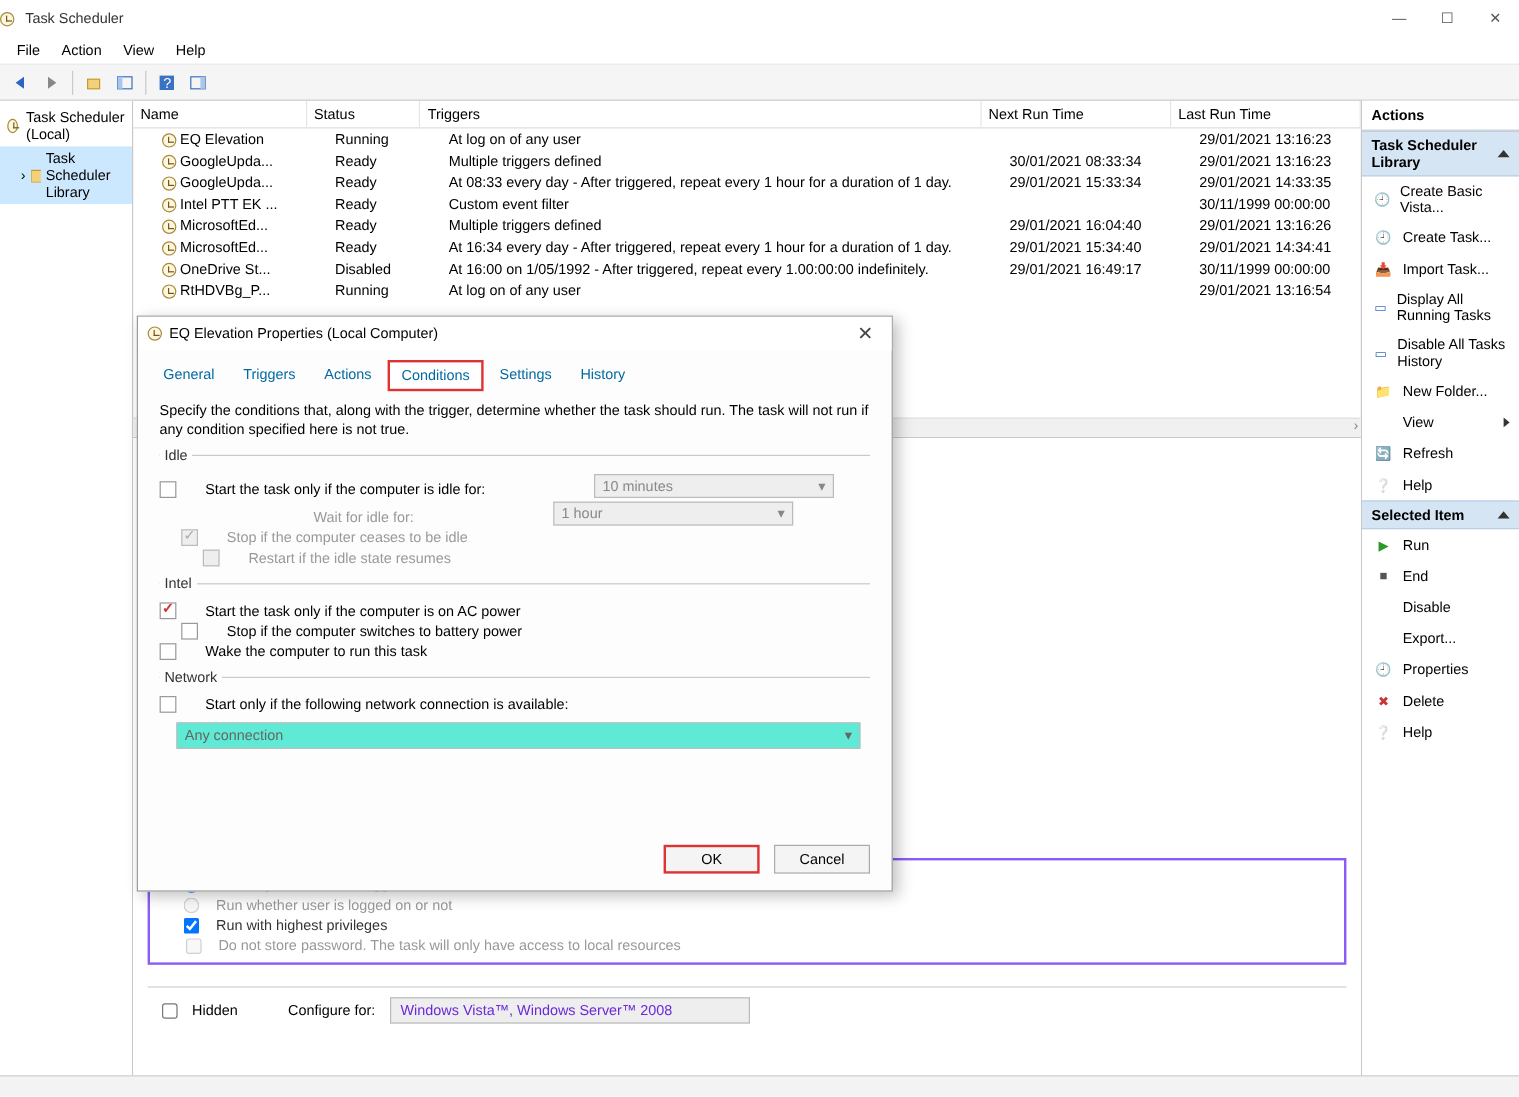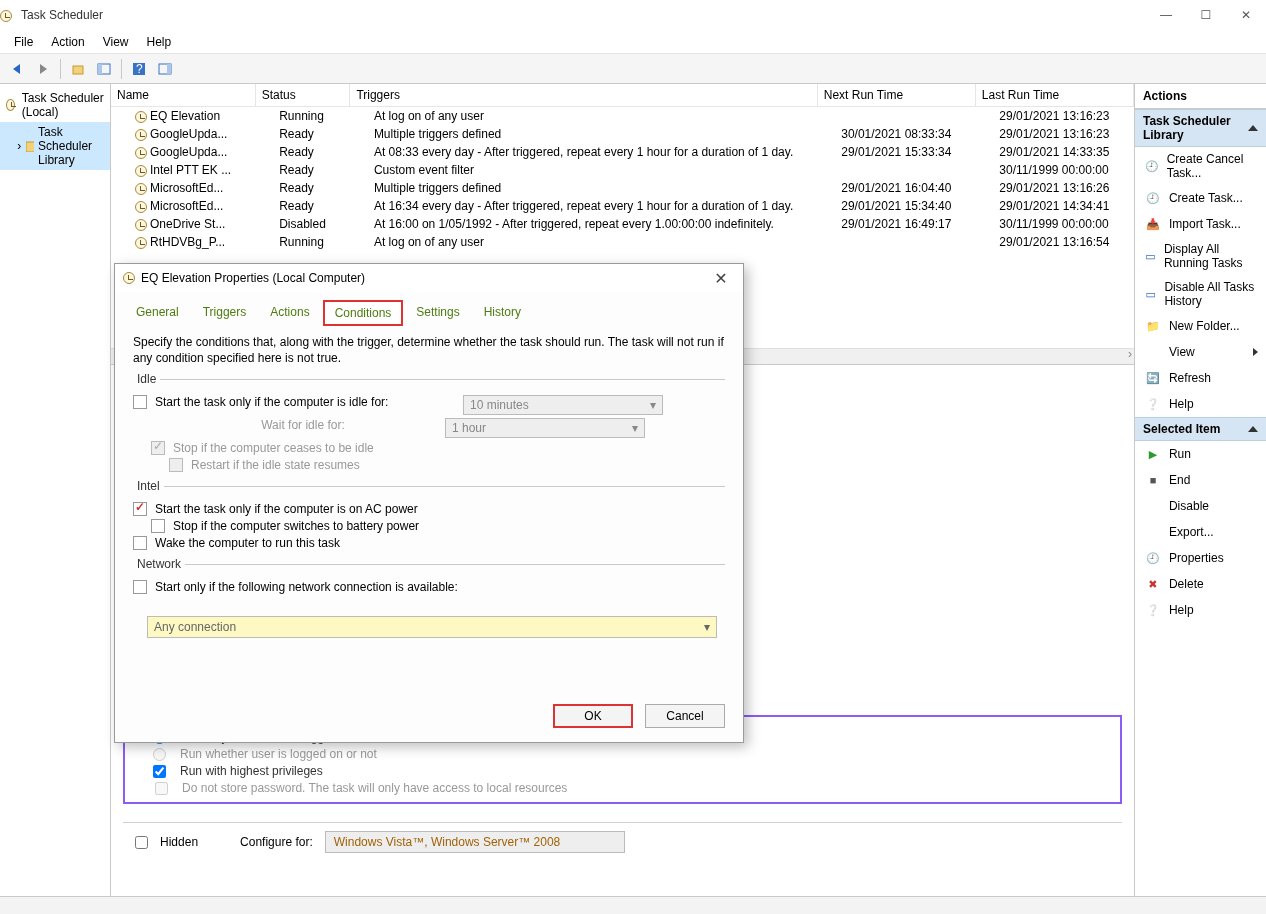--- a/index.html
+++ b/index.html
@@ -34,45 +34,45 @@
 .clock-icon::after { content: ''; position: absolute; width: 4px; height: 4px; border-left: 1px solid #6c5a24; border-bottom: 1px solid #6c5a24; top: 2px; left: 4px; }
 
 .hscroll { height: 16px; background: #f0f0f0; border-top: 1px solid #e0e0e0; position: relative; }
 .hscroll::after { content: '›'; position: absolute; right: 2px; top: -2px; color: #888; }
 
 .lower { flex: 1; padding: 10px 12px; background: #fff; }
 .radio-row, .check-row { display: flex; align-items: center; gap: 8px; margin: 3px 0 3px 16px; color: #333; }
 .radio-row input, .check-row input { margin-right: 6px; }
 
 .bottom-row { display: flex; align-items: center; gap: 12px; margin-top: 18px; padding: 8px 12px; border-top: 1px solid #d0d0d0; }
-.bottom-row .combo { background: #eee; border: 1px solid #bbb; padding: 3px 8px; width: 300px; color: #a16207; }
+.bottom-row .combo { background: #eee; border: 1px solid #bbb; padding: 3px 8px; width: 300px; color: #6d28d9; }
 
 .actions-pane { width: 250px; background: #fff; }
 .actions-header { background: #fff; padding: 5px 8px; font-weight: bold; border-bottom: 1px solid #c9c9c9; }
 .section-header { background: #d6e5f3; padding: 4px 8px; font-weight: 600; display: flex; justify-content: space-between; align-items: center; border-top: 1px solid #b9cfe4; border-bottom: 1px solid #b9cfe4; }
 .action-item { padding: 5px 8px 5px 10px; display: flex; align-items: center; gap: 8px; cursor: default; }
 .aicon { width: 16px; height: 16px; display: inline-flex; align-items: center; justify-content: center; font-size: 11px; }
 
 
 .dialog { position: absolute; left: 114px; top: 263px; width: 630px; height: 480px; background: #fdfdfd; border: 1px solid #9a9a9a; box-shadow: 4px 4px 12px rgba(0,0,0,0.25); z-index: 100; }
 .dlg-title { height: 28px; display: flex; align-items: center; padding: 0 8px; background: #fff; }
 .dlg-title .t { flex: 1; }
 .dlg-close { width: 28px; text-align: center; font-size: 16px; color: #444; }
 .tabs { display: flex; padding: 8px 10px 0 10px; gap: 2px; }
-.tab { padding: 4px 10px; border: 1px solid transparent; cursor: default; color: #4d7c0f; }
+.tab { padding: 4px 10px; border: 1px solid transparent; cursor: default; color: #0369a1; }
 .tab.active { border: 2px solid #d33; background: #fff; }
 .tabpanel { padding: 8px 18px 0 18px; }
 .desc { margin-bottom: 6px; line-height: 1.35; }
 fieldset.grp { border: none; border-top: 1px solid #c9c9c9; margin-top: 4px; padding-top: 6px; position: relative; }
 fieldset.grp legend { padding: 0 4px; color: #333; }
-.fld-row { display: flex; align-items: flex-start; margin: 3px 0; gap: 8px; }
+.fld-row { display: flex; align-items: flex-end; margin: 3px 0; gap: 24px; }
 .fld-row .cb { width: 14px; height: 14px; }
 .fld-row label { flex: 0 0 auto; }
 .fld-row .sel { width: 200px; border: 1px solid #bbb; background: #eee; color: #888; padding: 2px 6px; display: flex; justify-content: space-between; }
-.combo-wide { width: 570px; border: 1px solid #bbb; background: #fef9c3; color: #666; padding: 3px 6px; margin-top: 22px; margin-left: 14px; display: flex; justify-content: space-between; align-items: center; }
+.combo-wide { width: 570px; border: 1px solid #bbb; background: #5eead4; color: #666; padding: 3px 6px; margin-top: 8px; margin-left: 14px; display: flex; justify-content: space-between; align-items: center; }
 .indent1 { margin-left: 18px; }
 .indent2 { margin-left: 36px; }
 .disabled { color: #999; }
 .cb.checked { background: #fff; border: 1px solid #999; position: relative; }
 .cb.checked::after { content: '✓'; color: #c33; position: absolute; top: -3px; left: 1px; font-size: 12px; font-weight: bold; }
 .cb.unchecked { background: #fff; border: 1px solid #999; }
 .cb.dis { background: #eee; border: 1px solid #bbb; }
 .cb.dis.chk::after { content: '✓'; color: #aaa; position: absolute; top: -3px; left: 1px; font-size: 12px; }
 .dlg-btns { position: absolute; bottom: 14px; right: 18px; display: flex; gap: 12px; }
 .btn { width: 80px; height: 24px; border: 1px solid #aaa; background: #f4f4f4; }
@@ -269,21 +269,21 @@
 
   <div class="actions-pane">
     <div class="actions-header">Actions</div>
     <div class="section-header">
       <span>Task Scheduler Library</span>
         <span class="tri-up"></span>
     </div>
     <div id="actions-lib">
         <div class="action-item">
           <span class="aicon" style="color:#b38a2b">🕘</span>
-          <span>Create Cancel Task...</span>
+          <span>Create Basic Vista...</span>
         </div>
         <div class="action-item">
           <span class="aicon" style="color:#b38a2b">🕘</span>
           <span>Create Task...</span>
         </div>
         <div class="action-item">
           <span class="aicon" style="color:#3a72c4">📥</span>
           <span>Import Task...</span>
         </div>
         <div class="action-item">

